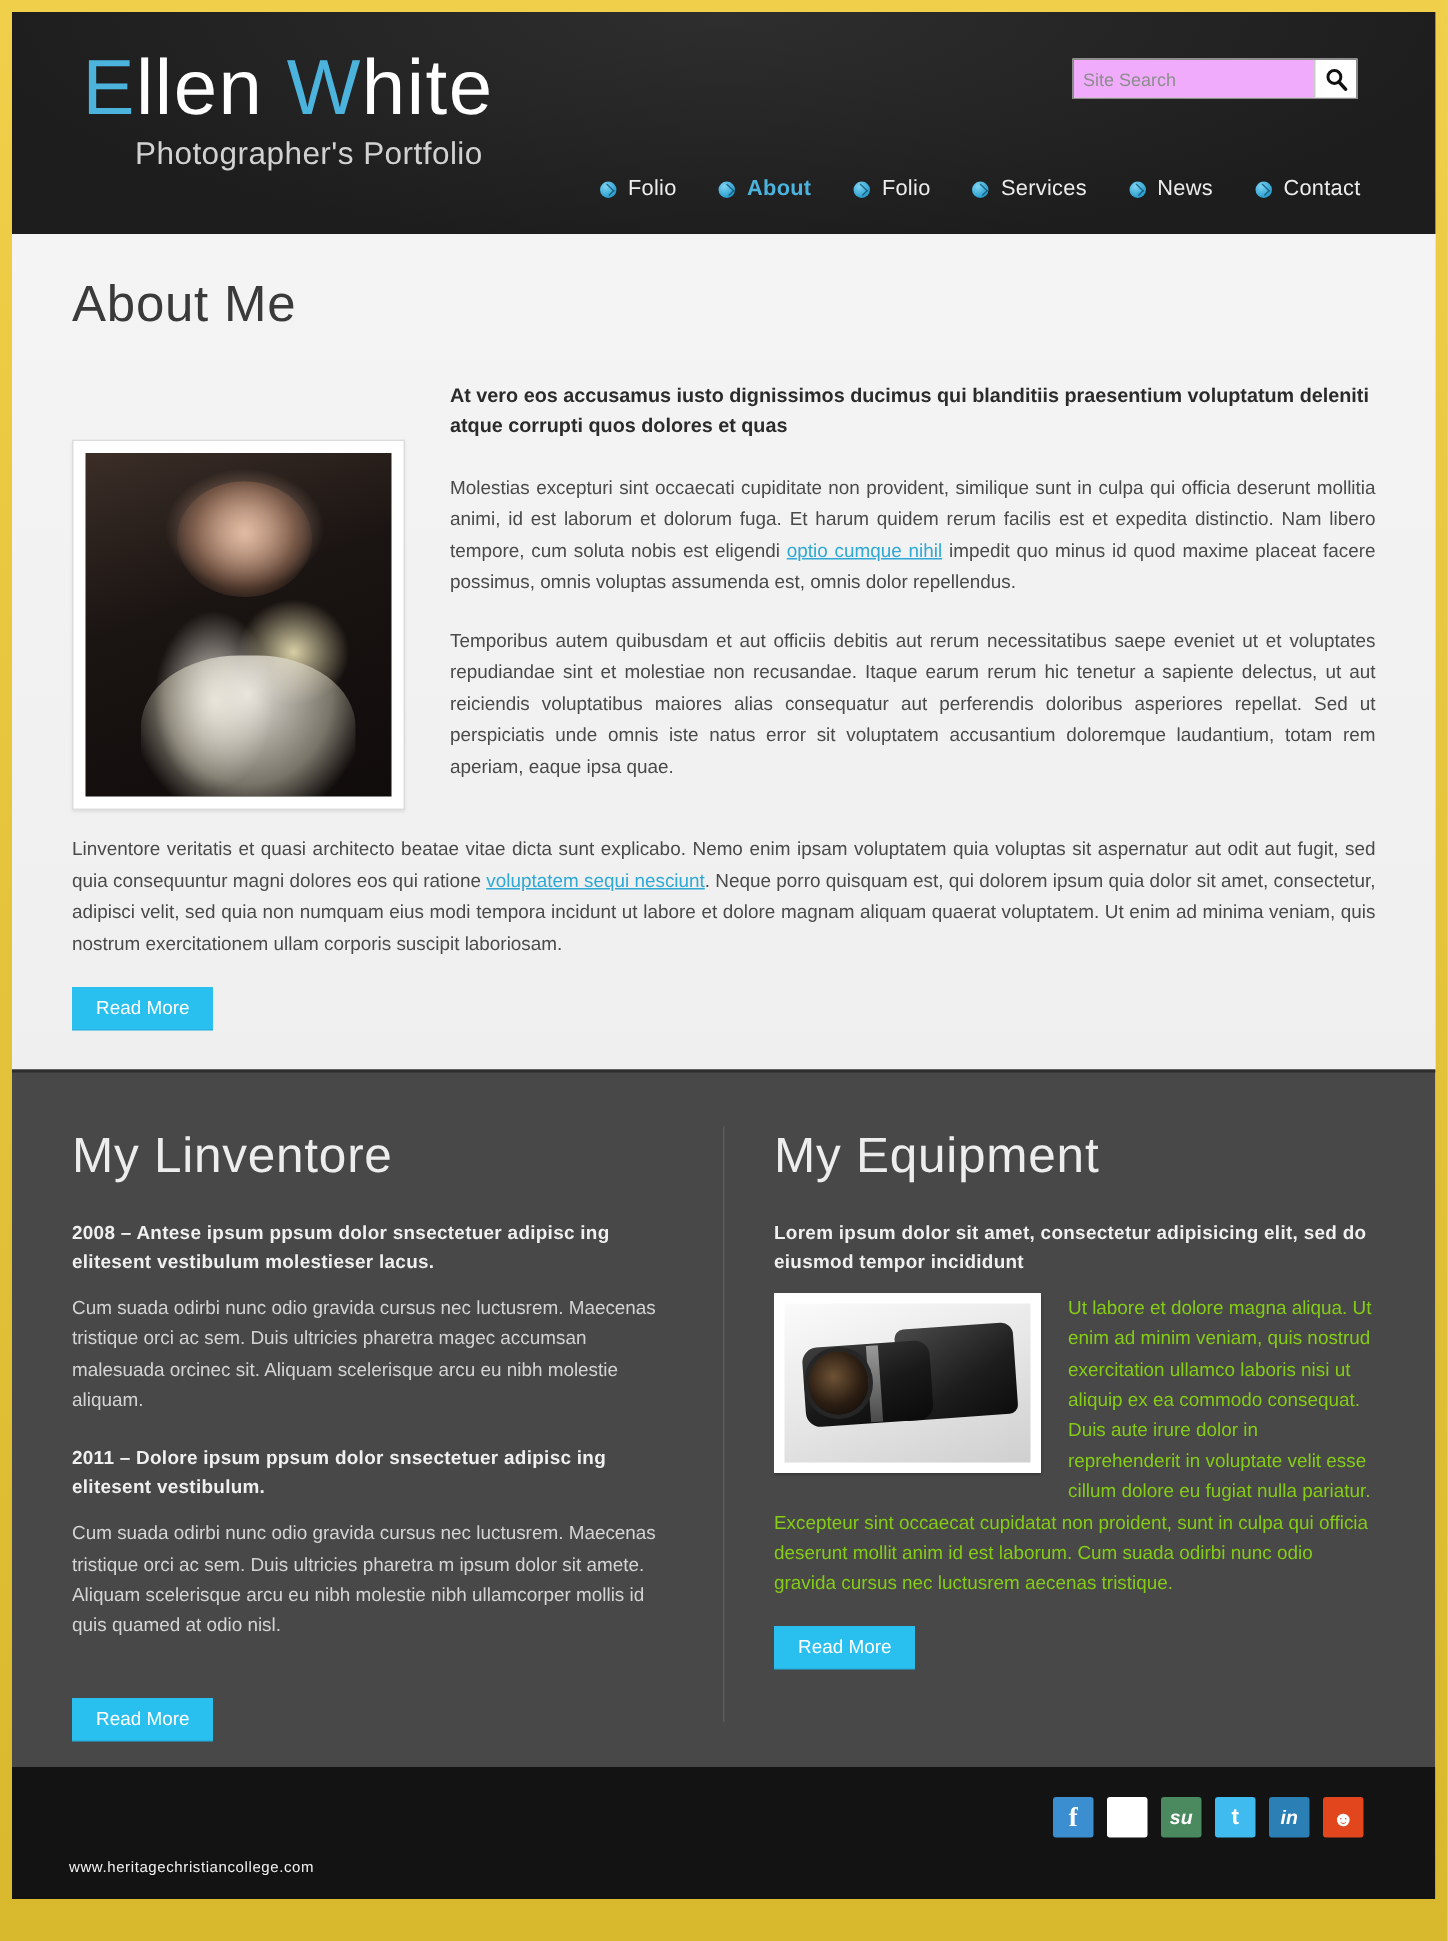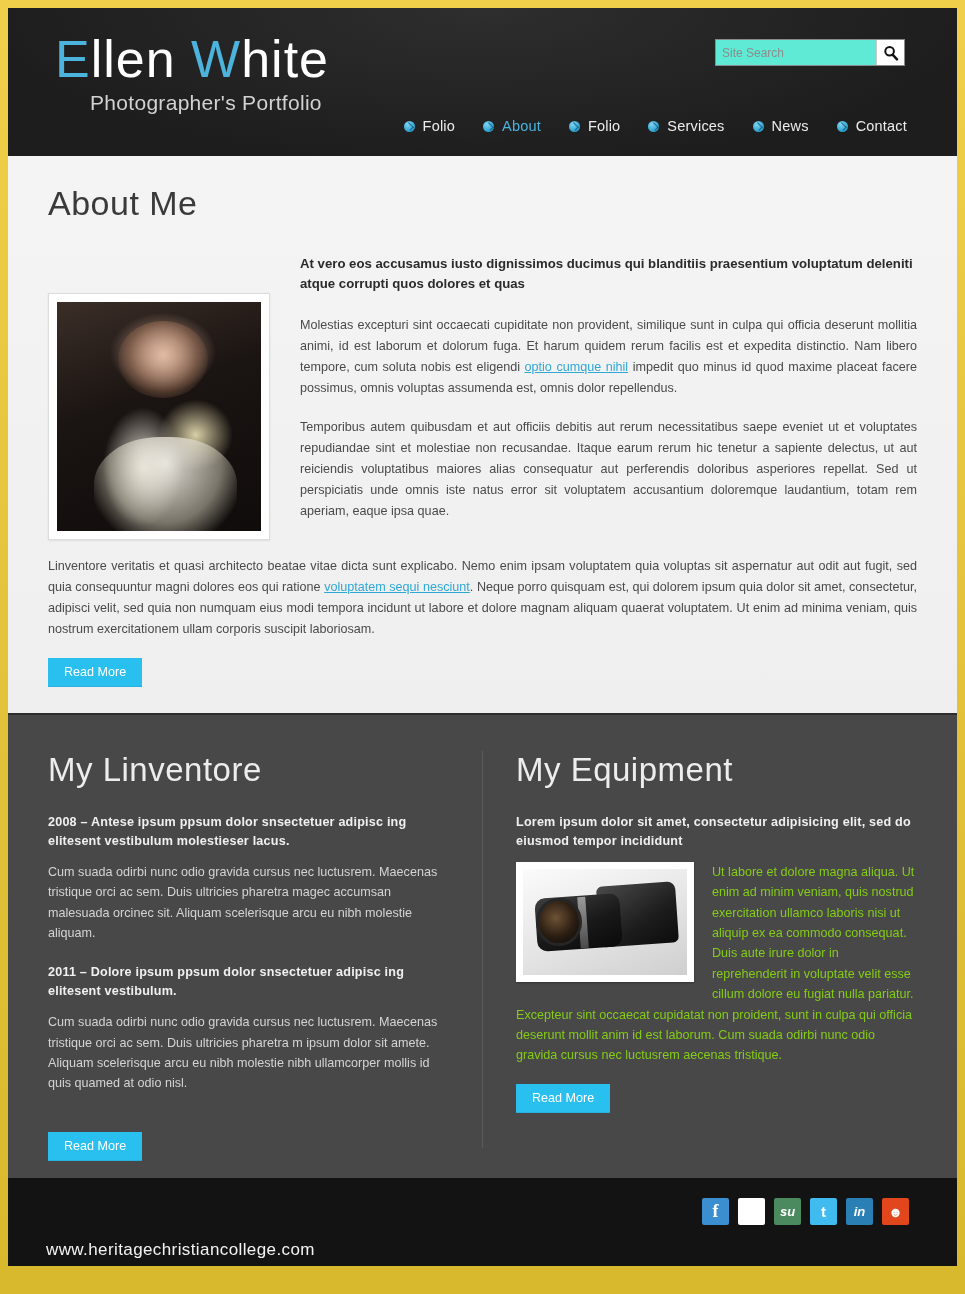--- a/index.html
+++ b/index.html
@@ -44,42 +44,42 @@
 
   .search-wrap {
     position: absolute; right: 52px; top: 31px;
     display: flex; align-items: stretch;
     border: 1px solid #8a8a8a; background: #fff;
   }
   .search-input {
     width: 160px; height: 25px; border: none; outline: none;
     padding: 0 6px; font-size: 12px; color: #555;
     font-family: "Liberation Sans", sans-serif;
-    background: #5eead4;
+    background: #f0abfc;
   }
   .search-input::placeholder { color: #8d8d8d; }
   .search-btn {
     width: 28px; height: 25px; border: none; background: #ffffff;
     border-left: 1px solid #c9c9c9;
     cursor: pointer; display: flex; align-items: center; justify-content: center;
   }
   .search-btn svg { display: block; }
 
   .nav {
     position: absolute; left: 0; right: 0; bottom: 20px;
     display: flex; justify-content: flex-end; padding-right: 48px;
     gap: 24px; align-items: center;
   }
   .nav-item {
     display: flex; align-items: center; gap: 8px;
     font-size: 14.5px; color: #ededed; cursor: pointer;
     padding: 2px 2px;
   }
   .nav-item .label { letter-spacing: .2px; }
-  .nav-item.active .label { color: #4cb3dd; }
+  .nav-item.active .label { color: #4cb3dd; font-weight: bold; }
   .bullet {
     width: 11px; height: 11px; border-radius: 50%;
     background: radial-gradient(circle at 35% 30%, #7fd4f2 0%, #2b9fcf 70%, #1b7ba6 100%);
     display: inline-block; flex: none;
     position: relative;
   }
   .bullet::after {
     content: ""; position: absolute; left: 3.5px; top: 2.5px;
     width: 4px; height: 6px;
     border-right: 1.5px solid #0d4f6d; border-bottom: 1.5px solid #0d4f6d;
@@ -209,21 +209,21 @@
     position: relative; padding: 0 40px;
   }
   .footer-credits {
     position: absolute; left: 185px; top: 22px;
     font-size: 11.4px; color: #8e8e8e; line-height: 1.65;
   }
   .footer-credits a { color: #5fa3c9; text-decoration: underline; }
   .credit-line-2 { padding-left: 44px; }
   .footer-url {
     position: absolute; left: 38px; top: 62px;
-    font-size: 17px; color: #f3f3f3; letter-spacing: .4px;
+    font-size: 10px; color: #f3f3f3; letter-spacing: .4px;
   }
   .socials {
     position: absolute; right: 48px; top: 20px;
     display: flex; gap: 9px;
   }
   .soc {
     width: 27px; height: 27px; cursor: pointer;
     display: flex; align-items: center; justify-content: center;
     font-size: 15px; font-weight: bold; color: #fff;
     border-radius: 2px; overflow: hidden; position: relative;

